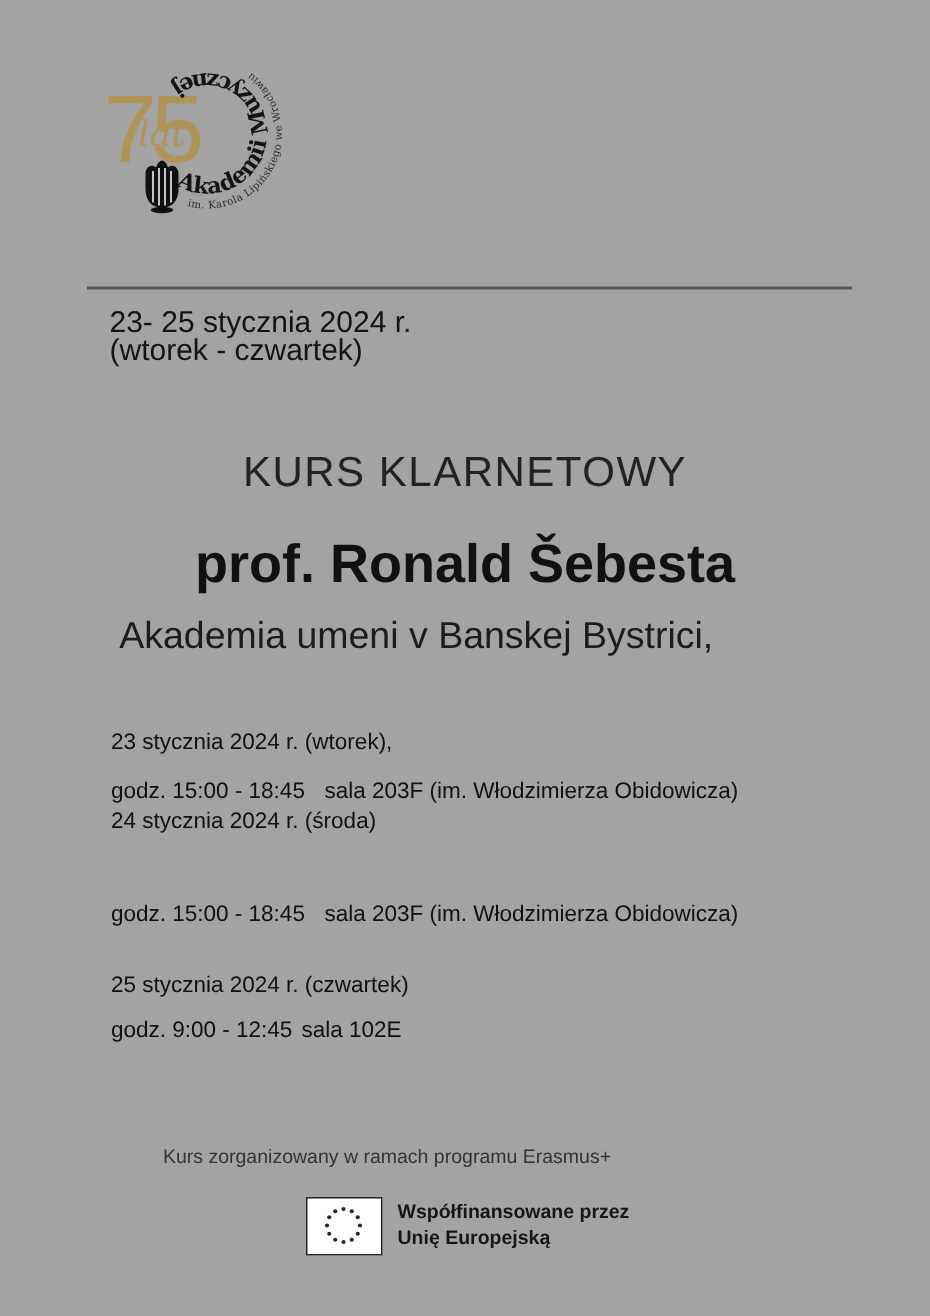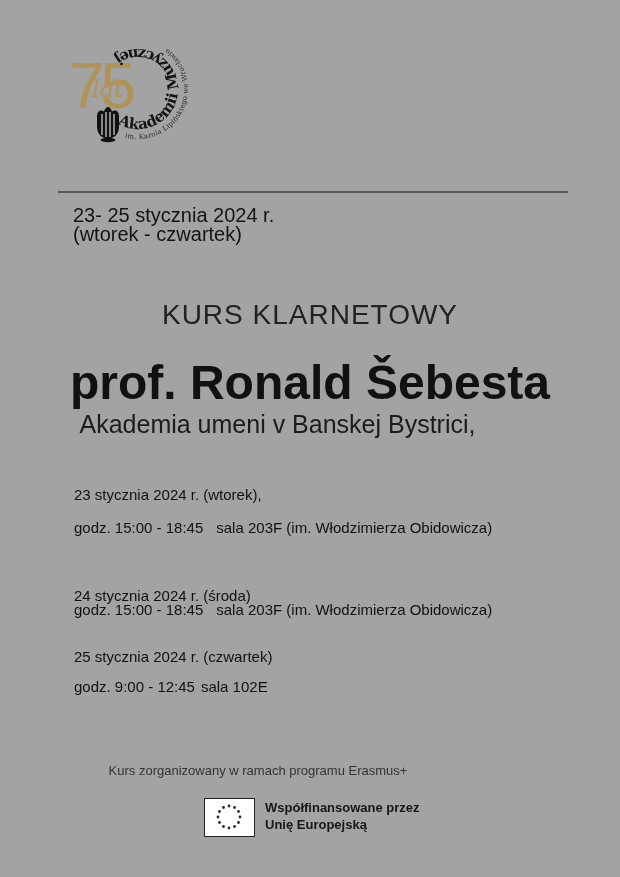--- a/index.html
+++ b/index.html
@@ -20,21 +20,21 @@
 
   
   .dept{right:54px;top:144px;text-align:right;font-size:15.5px;line-height:25px;color:#1f1f1f;}
   .rule{left:58px;top:191px;width:510px;height:2px;background:#595959;}
 
   
   .daterange{left:73px;top:206px;font-size:20px;line-height:19px;color:#141414;}
 
   
   .course{left:0;top:299px;width:620px;text-align:center;font-size:28px;letter-spacing:1px;color:#222;}
-  .prof{left:0;top:355px;width:620px;text-align:center;font-size:48px;font-weight:bold;color:#111;}
+  .prof{left:0;top:355px;width:620px;text-align:center;font-size:36px;font-weight:bold;color:#111;}
   .inst{left:0;top:409px;width:555px;text-align:center;font-size:25px;line-height:31px;color:#1c1c1c;}
 
   
   .sch{left:74px;font-size:15px;font-weight:normal;color:#111;white-space:nowrap;}
   .room{margin-left:13px;}
   .room-wide{margin-left:6px;}
 
   
   .erasmus{left:0;top:763px;width:516px;text-align:center;font-size:13px;color:#333;}
   .euflag{left:204px;top:798px;width:51px;height:39px;border:1.5px solid #222;box-sizing:border-box;background:#fff;}
@@ -85,21 +85,21 @@
   <div class="abs prof">prof. Ronald Šebesta</div>
   <div class="abs inst">
     <div>Akademia umeni v Banskej Bystrici,</div>
   </div>
 
   <div class="abs sch" style="top:486px">23 stycznia 2024 r. (wtorek),</div>
   <div class="abs sch" style="top:519px">
     <span>godz. 15:00 - 18:45</span><span class="room">sala 203F (im. Włodzimierza Obidowicza)</span>
   </div>
 
-  <div class="abs sch" style="top:587px">24 stycznia 2024 r. (środa)</div>
+  <div class="abs sch" style="top:539px">24 stycznia 2024 r. (środa)</div>
   <div class="abs sch" style="top:601px">
     <span>godz. 15:00 - 18:45</span><span class="room">sala 203F (im. Włodzimierza Obidowicza)</span>
   </div>
 
   <div class="abs sch" style="top:648px">25 stycznia 2024 r. (czwartek)</div>
   <div class="abs sch" style="top:678px">
     <span>godz. 9:00 - 12:45</span><span class="room room-wide">sala 102E</span>
   </div>
 
   <div class="abs erasmus">Kurs zorganizowany w ramach programu Erasmus+</div>

